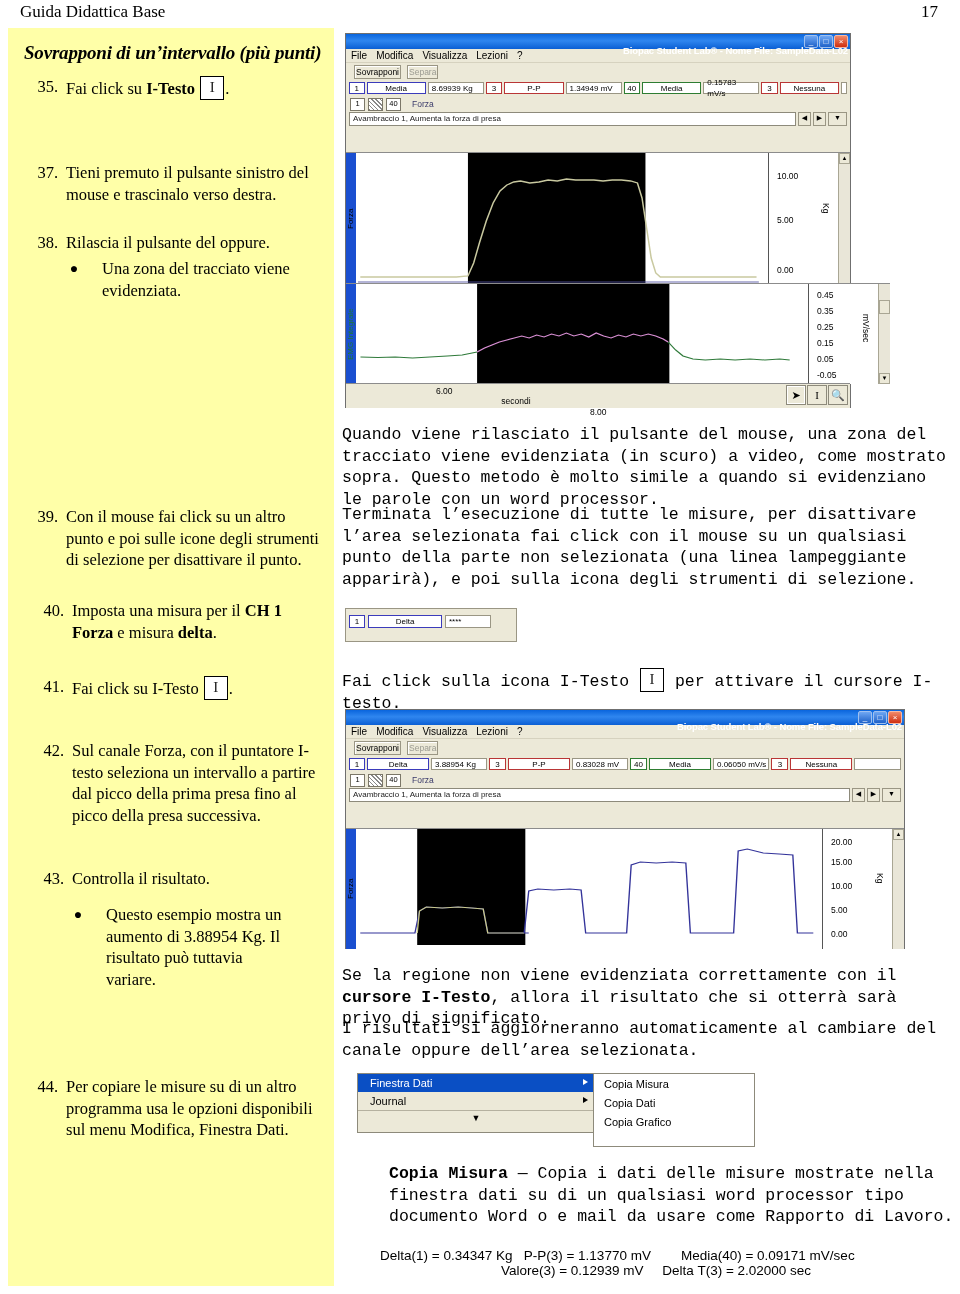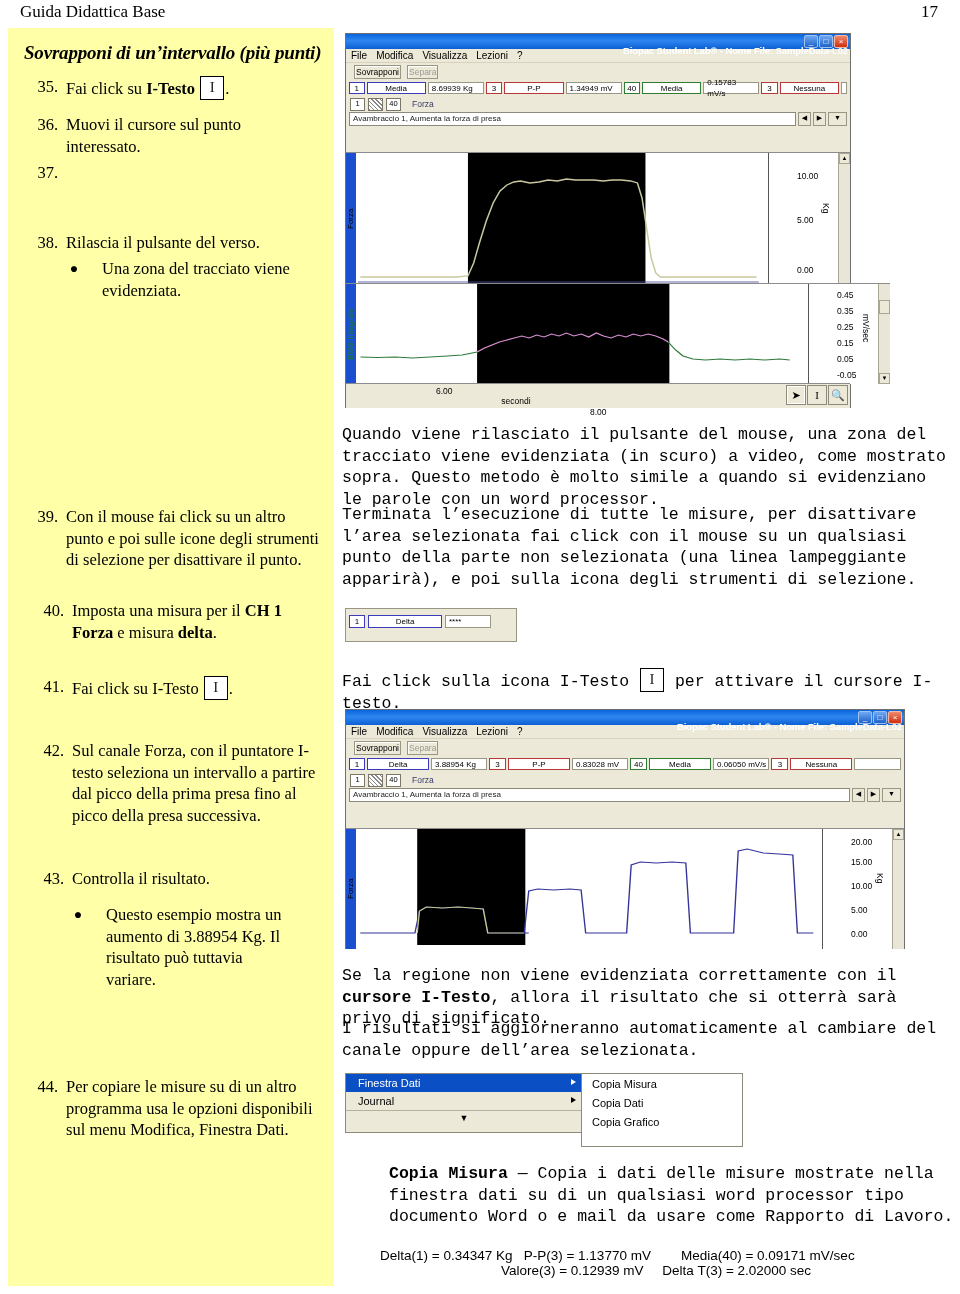--- a/index.html
+++ b/index.html
@@ -138,21 +138,21 @@
   .plotwrap { position:relative; background:#fff; border-top:1px solid #8c8c8c; }
   .plot-left { position:absolute; left:0; top:0; width:10px; bottom:0; background:#1a4fd0; }
   .plot-vlabel {
     position:absolute; left:-1px; width:14px; top:0; bottom:0;
     writing-mode:vertical-rl; transform:rotate(180deg);
     display:flex; align-items:center; justify-content:center;
     font-family:"Liberation Sans",sans-serif; font-size:8px;
   }
   .plot-canvas { position:absolute; left:12px; top:0; right:0; bottom:0; background:#fff; }
   .yaxis { position:absolute; right:0; top:0; bottom:0; width:70px; border-left:1px solid #555; }
-  .ytick { position:absolute; left:8px; font-family:"Liberation Sans",sans-serif; font-size:8.5px;margin-left:20px; }
+  .ytick { position:absolute; left:8px; font-family:"Liberation Sans",sans-serif; font-size:8.5px; }
   .yunit { position:absolute; right:8px; top:45%; font-family:"Liberation Sans",sans-serif;
      font-size:8.5px; writing-mode:vertical-rl; }
 
   .xaxis { position:absolute; left:0; right:0; bottom:0; height:24px; background:#ece9d8;
     border-top:1px solid #8c8c8c; }
   .xtick { position:absolute; top:2px; font-family:"Liberation Sans",sans-serif; font-size:8.5px; }
   .xlabel { position:absolute; left:0; right:0; top:12px; text-align:center;
     font-family:"Liberation Sans",sans-serif; font-size:8.5px; }
   .toolicons { position:absolute; right:2px; top:1px; display:flex; gap:1px; }
   .ticon { width:18px; height:18px; border:1px solid #8d8a7b; background:#ece9d8;
@@ -202,32 +202,29 @@
 
 <div class="yellow-col">
 
   <div class="yc-title">Sovrapponi di un’intervallo (più punti)</div>
 
   <div class="step" style="left:16px; top:48px; width:300px;">
     <span class="num">35.</span>
     <span class="txt"><span>Fai click su </span><b class="bold">I-Testo</b> <span class="itext-icon"></span><span>.</span></span>
   </div>
 
-  <div class="step" style="left:16px; top:86px; width:290px;">
-    <span class="num">36.</span>
-    <span class="txt">Muovi il cursore sul punto interessato.</span>
-  </div>
 
   <div class="step" style="left:16px; top:134px; width:295px;">
     <span class="num">37.</span>
+    <span class="txt">Tieni premuto il pulsante sinistro del mouse e trascinalo verso destra.</span>
   </div>
 
   <div class="step" style="left:16px; top:204px; width:295px;">
     <span class="num">38.</span>
-    <span class="txt">Rilascia il pulsante del verso.</span>
+    <span class="txt">Rilascia il pulsante del oppure.</span>
   </div>
 
   <div class="bullet" style="left:58px; top:230px; width:250px;">
     <span class="dot">●</span>
     <span class="txt">Una zona del tracciato viene evidenziata.</span>
   </div>
 
   <div class="step" style="left:16px; top:478px; width:300px;">
     <span class="num">39.</span>
     <span class="txt">Con il mouse fai click su un altro punto e poi sulle icone degli strumenti di selezione per disattivare il punto.</span>
@@ -493,21 +490,21 @@
     </div>
   </div>
 </div>
 
 <div class="para" style="left:342px; top:965px;">
   <span>Se la regione non viene evidenziata correttamente con il </span><b class="bold">cursore I-Testo</b><span>, allora il risultato che si otterrà sarà privo di significato.</span>
 </div>
 
 <div class="para" style="left:342px; top:1018px;">I risultati si aggiorneranno automaticamente al cambiare del canale oppure dell’area selezionata.</div>
 
-<div class="menuss" style="left:345px; top:1073px; width:400px; height:78px;">
+<div class="menuss" style="left:357px; top:1073px; width:400px; height:78px;">
   <div class="menu-panel" style="left:0; top:0; width:236px; height:58px;">
     <div class="mi sel">
       <span>Finestra Dati</span>
       <span class="arrow"></span>
     </div>
     <div class="mi">
       <span>Journal</span>
       <span class="arrow"></span>
     </div>
     <div style="height:16px; border-top:1px solid #b5b1a0; background:#ece9d8; position:relative;">

